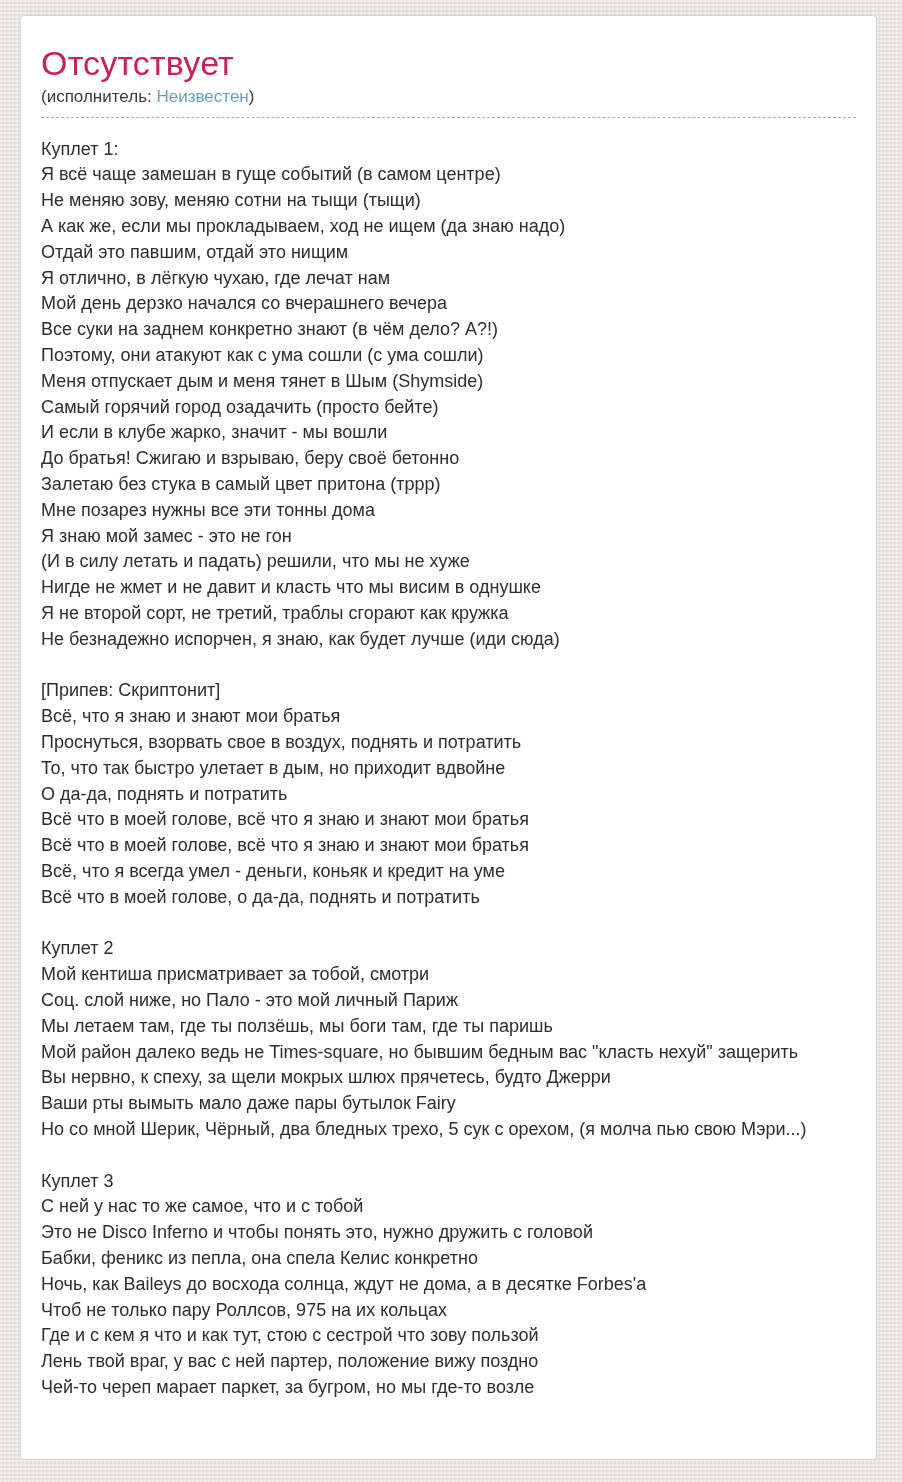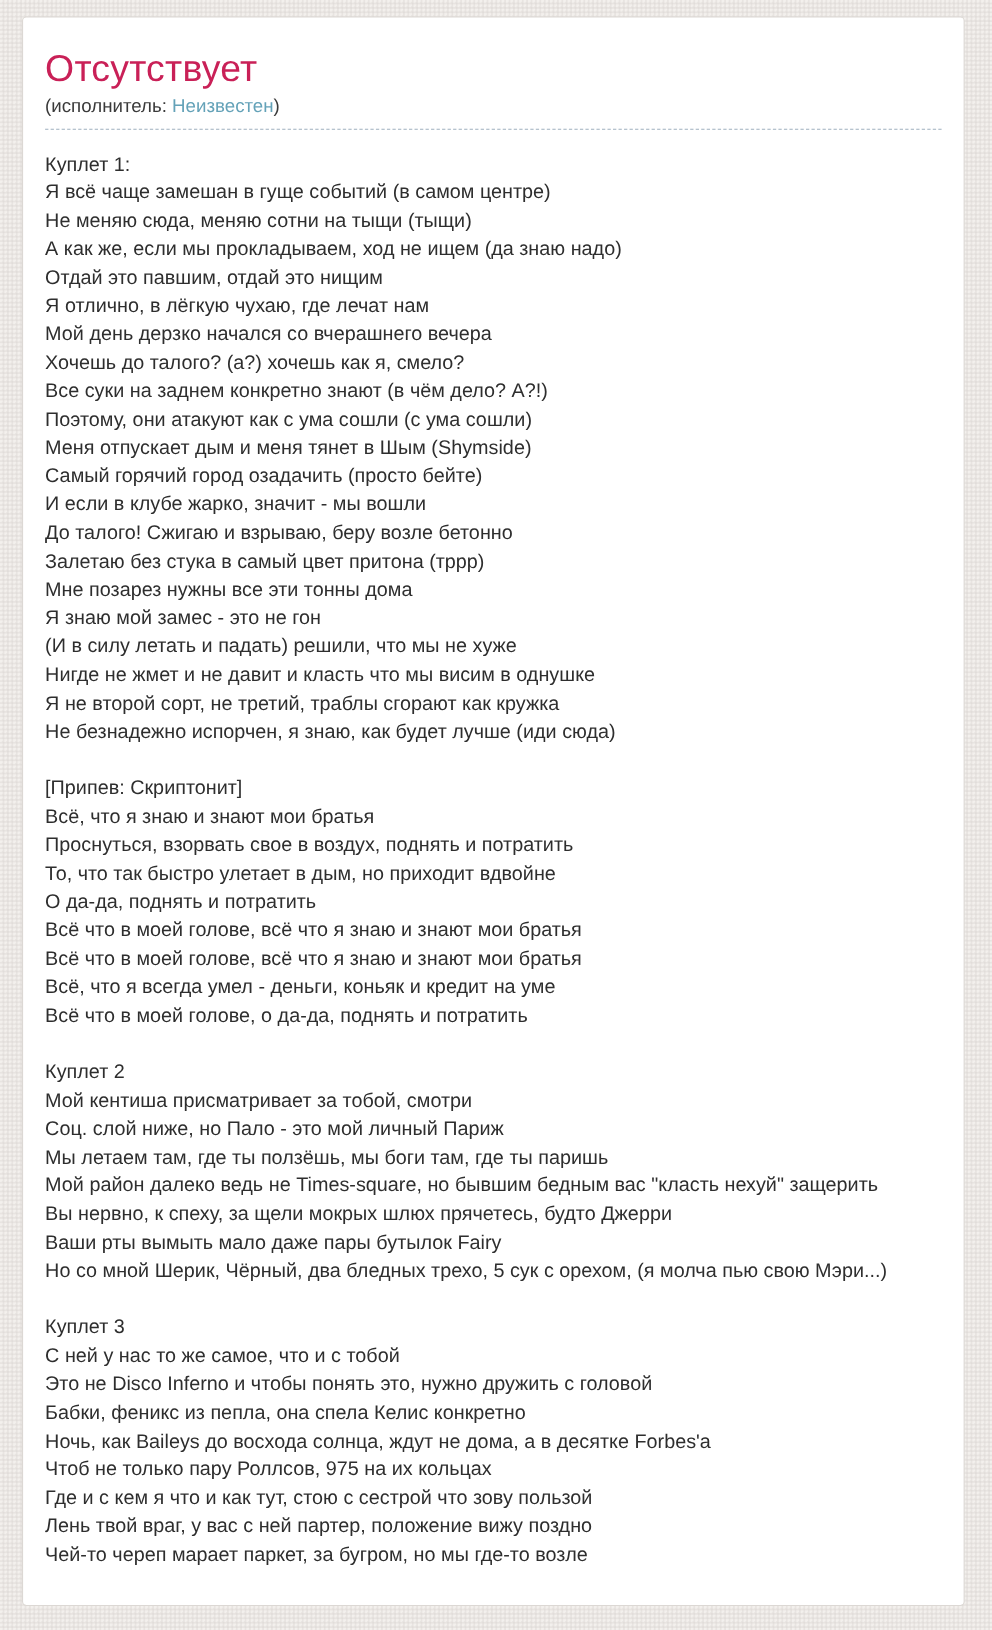--- a/index.html
+++ b/index.html
@@ -66,32 +66,31 @@
   <div class="song-header">
     <h1 class="song-title">Отсутствует</h1>
     <div class="artist-line">
       <span>(исполнитель: </span><a class="artist-link">Неизвестен</a><span>)</span>
     </div>
   </div>
 
   <div class="lyrics">
       <div class="lyric-line">Куплет 1:</div>
       <div class="lyric-line">Я всё чаще замешан в гуще событий (в самом центре)</div>
-      <div class="lyric-line">Не меняю сюда, меняю сотни на тыщи (тыщи)</div>
+      <div class="lyric-line">Не меняю зову, меняю сотни на тыщи (тыщи)</div>
       <div class="lyric-line">А как же, если мы прокладываем, ход не ищем (да знаю надо)</div>
       <div class="lyric-line">Отдай это павшим, отдай это нищим</div>
       <div class="lyric-line">Я отлично, в лёгкую чухаю, где лечат нам</div>
       <div class="lyric-line">Мой день дерзко начался со вчерашнего вечера</div>
-      <div class="lyric-line">Хочешь до талого? (а?) хочешь как я, смело?</div>
       <div class="lyric-line">Все суки на заднем конкретно знают (в чём дело? А?!)</div>
       <div class="lyric-line">Поэтому, они атакуют как с ума сошли (с ума сошли)</div>
       <div class="lyric-line">Меня отпускает дым и меня тянет в Шым (Shymside)</div>
       <div class="lyric-line">Самый горячий город озадачить (просто бейте)</div>
       <div class="lyric-line">И если в клубе жарко, значит - мы вошли</div>
-      <div class="lyric-line">До талого! Сжигаю и взрываю, беру возле бетонно</div>
+      <div class="lyric-line">До братья! Сжигаю и взрываю, беру своё бетонно</div>
       <div class="lyric-line">Залетаю без стука в самый цвет притона (тррр)</div>
       <div class="lyric-line">Мне позарез нужны все эти тонны дома</div>
       <div class="lyric-line">Я знаю мой замес - это не гон</div>
       <div class="lyric-line">(И в силу летать и падать) решили, что мы не хуже</div>
       <div class="lyric-line">Нигде не жмет и не давит и класть что мы висим в однушке</div>
       <div class="lyric-line">Я не второй сорт, не третий, траблы сгорают как кружка</div>
       <div class="lyric-line">Не безнадежно испорчен, я знаю, как будет лучше (иди сюда)</div>
       <div class="lyric-line">&nbsp;</div>
       <div class="lyric-line">[Припев: Скриптонит]</div>
       <div class="lyric-line">Всё, что я знаю и знают мои братья</div>

